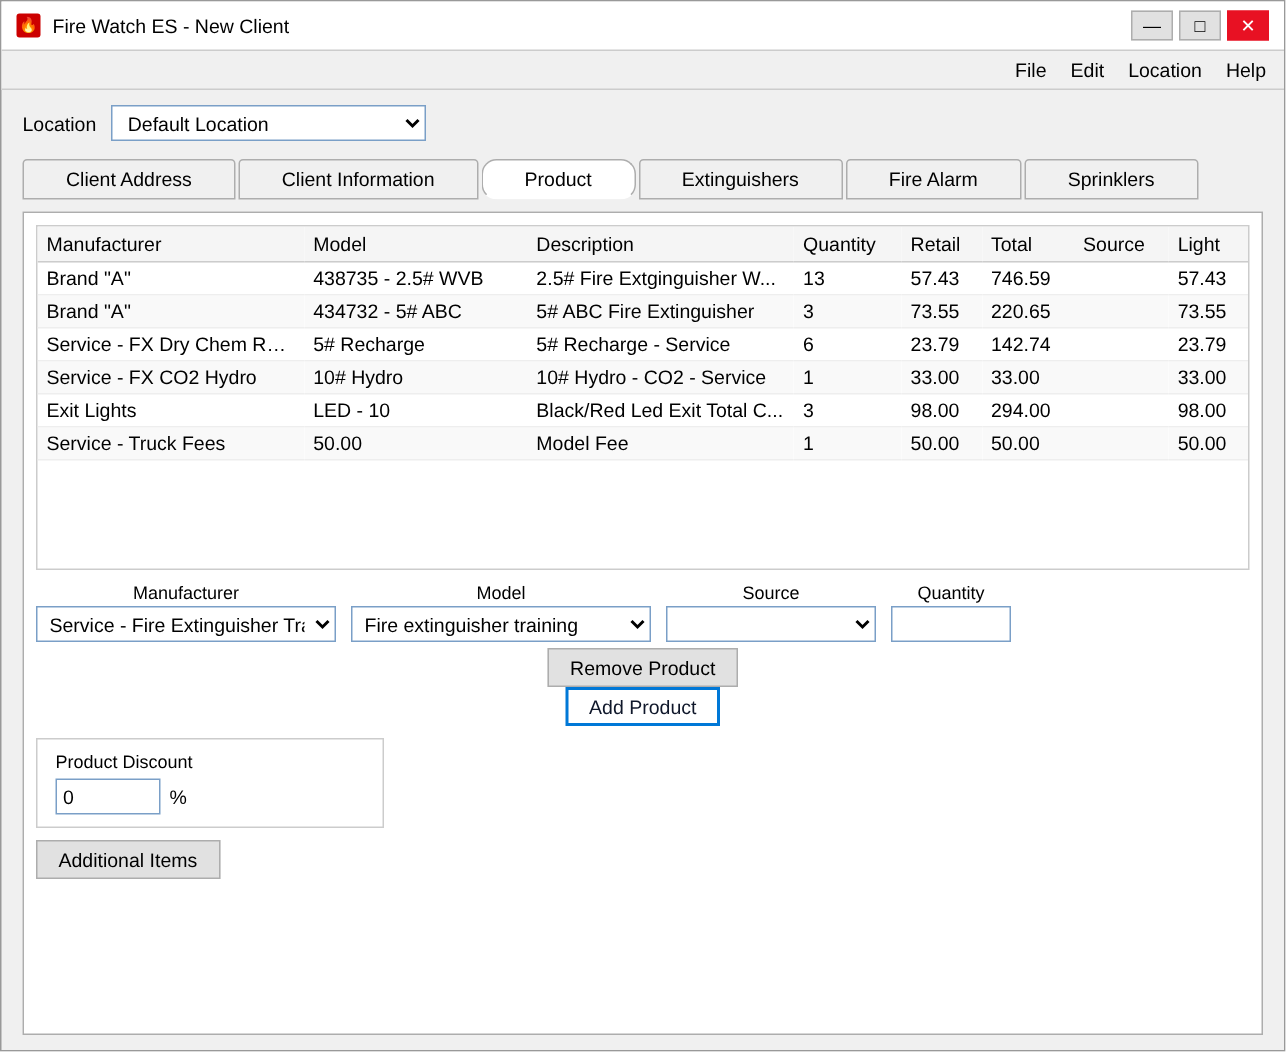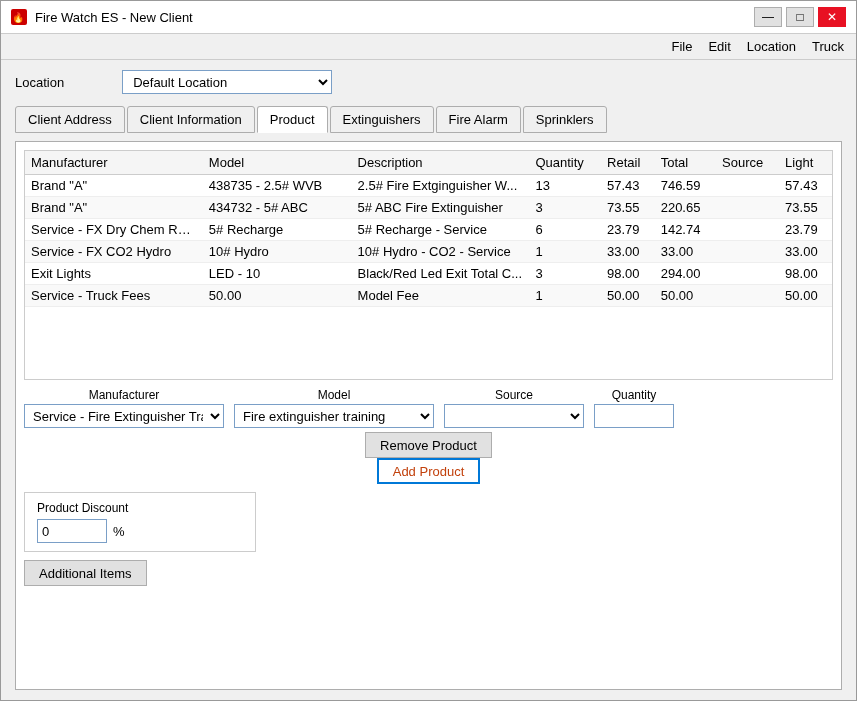--- a/index.html
+++ b/index.html
@@ -10,41 +10,41 @@
     .title-icon { width: 16px; height: 16px; background: #c00; border-radius: 2px; display: flex; align-items: center; justify-content: center; color: white; font-size: 10px; font-weight: bold; }
     .title-text { font-size: 13px; font-weight: normal; }
     .title-controls { display: flex; gap: 4px; }
     .title-btn { width: 28px; height: 20px; background: #e1e1e1; border: 1px solid #adadad; cursor: pointer; display: flex; align-items: center; justify-content: center; font-size: 12px; }
     .title-btn.close { background: #e81123; color: white; border-color: #e81123; }
     .menu-bar { background: #f0f0f0; display: flex; gap: 0; padding: 2px 4px; border-bottom: 1px solid #ccc; justify-content: flex-end; }
     .menu-item { padding: 3px 8px; cursor: pointer; }
     .main-content { flex: 1; padding: 10px 14px; display: flex; flex-direction: column; gap: 8px; }
     .location-row { display: flex; align-items: center; gap: 10px; margin-bottom: 4px; }
     .location-label { font-size: 13px; }
-    .location-select { width: 210px; padding: 3px 6px; border: 1px solid #7a9fc7; background: white; height: 24px; margin-left: 48px; }
+    .location-select { width: 210px; padding: 3px 6px; border: 1px solid #7a9fc7; background: white; height: 24px; }
     .tabs { display: flex; gap: 0; border-bottom: none; }
-    .tab { padding: 5px 12px; border: 1px solid #adadad; background: #f0f0f0; cursor: pointer; margin-right: 2px; border-radius: 3px 3px 0 0; }
-    .tab.active { background: white; border-bottom: 1px solid white; font-weight: normal; }
+    .tab { padding: 5px 28px; border: 1px solid #adadad; background: #f0f0f0; cursor: pointer; margin-right: 2px; border-radius: 3px 3px 0 0; }
+    .tab.active { background: white; border-bottom: 1px solid white; font-weight: normal; border-radius: 10px; }
     .tab-content { background: white; border: 1px solid #adadad; flex: 1; display: flex; flex-direction: column; padding: 8px; }
     .table-container { border: 1px solid #ccc; flex: 1; overflow-y: auto; max-height: 230px; }
     table { width: 100%; border-collapse: collapse; }
     thead tr { background: #f5f5f5; }
     th { text-align: left; padding: 4px 6px; border-bottom: 1px solid #ccc; font-weight: normal; white-space: nowrap; }
     td { padding: 3px 6px; border-bottom: 1px solid #eee; white-space: nowrap; overflow: hidden; max-width: 150px; text-overflow: ellipsis; }
     tr:nth-child(even) { background: #f9f9f9; }
     tr.selected { background: #cde; }
     .product-form { margin-top: 8px; display: flex; flex-direction: column; gap: 6px; }
     .form-row { display: flex; gap: 10px; align-items: flex-end; }
     .form-group { display: flex; flex-direction: column; gap: 2px; }
     .form-group label { font-size: 12px; text-align: center; }
     .form-select { height: 24px; border: 1px solid #7a9fc7; background: white; padding: 2px 4px; }
     .form-input { height: 24px; border: 1px solid #7a9fc7; background: white; padding: 2px 4px; width: 80px; }
     .btn-row { display: flex; justify-content: space-between; align-items: center; margin-top: 4px; flex-direction: column; }
     .btn { padding: 4px 14px; border: 1px solid #adadad; background: #e1e1e1; cursor: pointer; height: 26px; }
-    .btn.primary { background: white; border: 2px solid #0078d7; color: #c2410c; }
+    .btn.primary { background: white; border: 2px solid #0078d7; color: #0f172a; }
     .discount-section { margin-top: 8px; border: 1px solid #ccc; padding: 8px 12px; width: 232px; }
     .discount-label { font-size: 12px; margin-bottom: 4px; }
     .discount-row { display: flex; align-items: center; gap: 6px; }
     .discount-input { width: 70px; height: 24px; border: 1px solid #7a9fc7; background: white; padding: 2px 4px; }
     .additional-btn { margin-top: 8px; text-decoration: underline; }
   </style>
 </head>
 <body>
 
 <div class="window">
@@ -58,21 +58,21 @@
       <button class="title-btn">—</button>
       <button class="title-btn">□</button>
       <button class="title-btn close">✕</button>
     </div>
   </div>
 
   <div class="menu-bar">
     <div class="menu-item">File</div>
     <div class="menu-item">Edit</div>
     <div class="menu-item">Location</div>
-    <div class="menu-item">Truck</div>
+    <div class="menu-item">Help</div>
   </div>
 
   <div class="main-content">
 
     <div class="location-row">
       <span class="location-label">Location</span>
       <select class="location-select">
         <option>Default Location</option>
       </select>
     </div>

